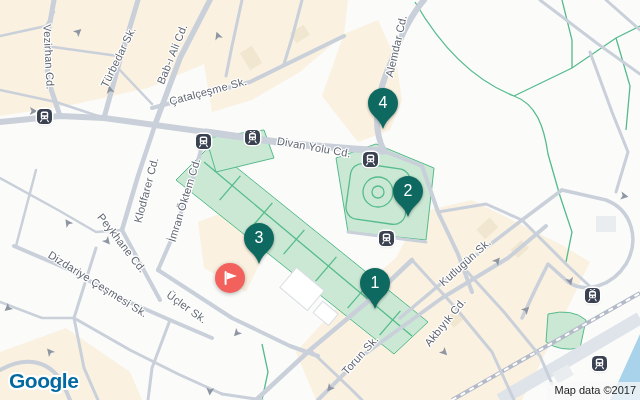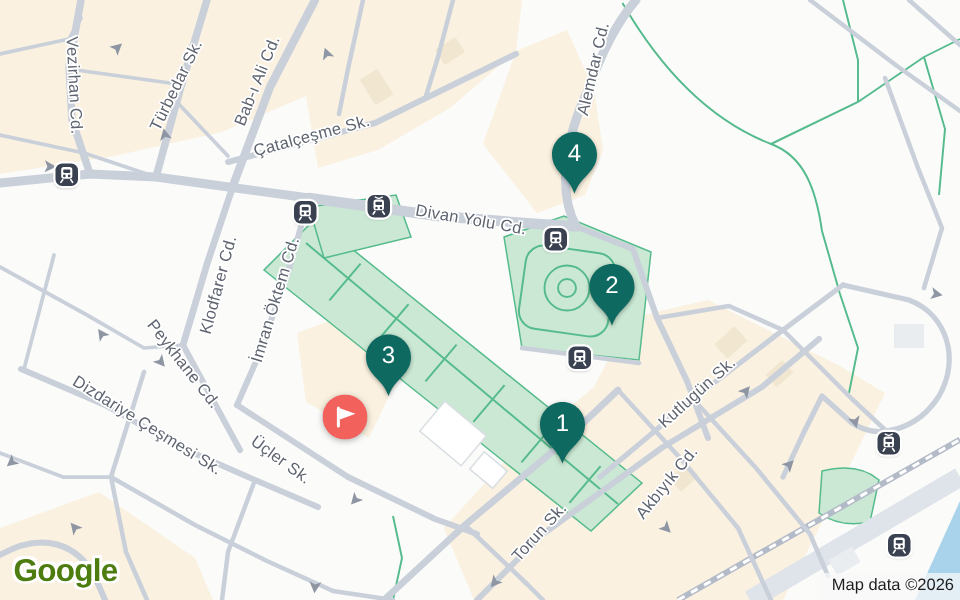--- a/index.html
+++ b/index.html
@@ -28,21 +28,21 @@
   .pin{position:absolute;width:34px;height:46px;filter:drop-shadow(0 1px 1.5px rgba(0,0,0,.35));}
   .pin .pin-num{
     position:absolute;left:0;top:7px;width:34px;text-align:center;
     font-size:16px;font-weight:500;color:#ffffff;line-height:20px;
   }
   
   .flag-marker{position:absolute;width:30px;height:30px;filter:drop-shadow(0 1px 2px rgba(0,0,0,.3));}
   
   .g-watermark{
     position:absolute;left:9px;bottom:7px;
-    font-size:21px;font-weight:700;letter-spacing:-.5px;color:#4d7c0f;
+    font-size:21px;font-weight:700;letter-spacing:-.5px;color:#0369a1;
     text-shadow:-1.6px -1.6px 0 #fff,1.6px -1.6px 0 #fff,-1.6px 1.6px 0 #fff,1.6px 1.6px 0 #fff,
                  0 -1.8px 0 #fff,0 1.8px 0 #fff,-1.8px 0 0 #fff,1.8px 0 0 #fff;
   }
   
   .attribution{
     position:absolute;right:0;bottom:0;
     background:rgba(248,248,248,.75);color:#1d1d1d;
     font-size:11px;padding:2px 4px 3px 8px;line-height:13px;
   }
 </style>
@@ -287,15 +287,15 @@
     <span class="pin-num">3</span>
   </div>
   <div class="pin" style="left:358px;top:266px;">
     <svg width="34" height="46" viewBox="0 0 34 46">
         <path fill="#0e6a61" d="M17,2 C8.7,2 2,8.7 2,17 C2,23.5 5.5,27.6 9.5,31.6 C12.5,34.6 15,37.6 17,43 C19,37.6 21.5,34.6 24.5,31.6 C28.5,27.6 32,23.5 32,17 C32,8.7 25.3,2 17,2 Z"></path>
       </svg>
     <span class="pin-num">1</span>
   </div>
 
   <div class="g-watermark">Google</div>
-  <div class="attribution">Map data ©2026</div>
+  <div class="attribution">Map data ©2017</div>
 
 </div>
 
 </body></html>

